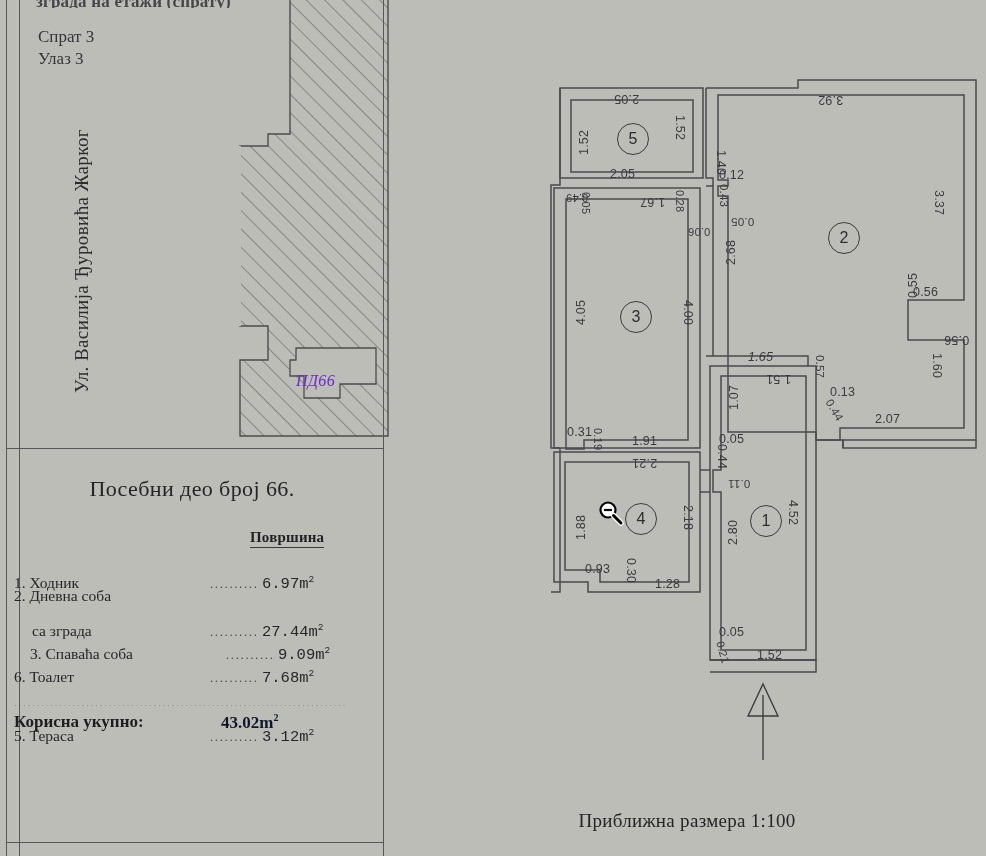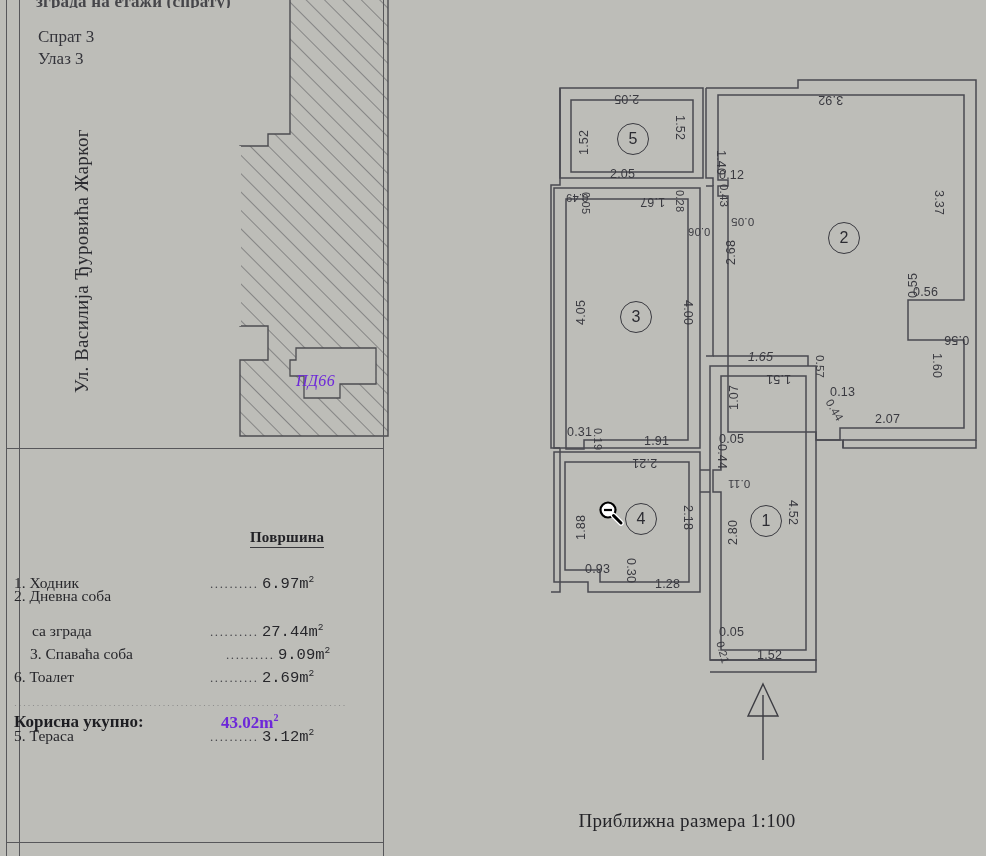--- a/index.html
+++ b/index.html
@@ -59,21 +59,21 @@
   }
   .legend-row .val{position:absolute;left:248px;top:0;font-size:15.5px;font-family:Liberation Mono, monospace;}
   .legend-row .val sup{font-size:9.5px;vertical-align:super;}
 
   #legend-sep{
     position:absolute;left:14px;top:247px;width:356px;height:10px;overflow:hidden;
     color:#4a4a4e;font-size:12px;letter-spacing:1.5px;white-space:nowrap;
   }
   #total-row{position:absolute;left:14px;top:263px;width:356px;height:24px;}
   #total-label{position:absolute;left:0;top:0;font-size:17px;font-weight:bold;color:#1e1e22;}
-  #total-value{position:absolute;left:207px;top:0;font-size:17px;font-weight:bold;color:#6d28d9;}
+  #total-value{position:absolute;left:207px;top:0;font-size:17px;font-weight:bold;color:#0f172a;}
   #total-value sup{font-size:10px;vertical-align:super;}
 
   
   #plan-area{position:absolute;left:388px;top:0;width:598px;height:856px;}
   #plan-svg{position:absolute;left:0;top:0;}
 
   .dim{
     position:absolute;font-family:"Liberation Sans", sans-serif;
     font-size:12.5px;color:#3a3a40;white-space:nowrap;letter-spacing:.2px;
   }
@@ -136,20 +136,21 @@
     </div>
 
     <div class="vline" style="left:6px;top:0;height:856px;"></div>
     <div class="vline" style="left:19px;top:0;height:856px;"></div>
     <div class="vline" style="left:383px;top:0;height:856px;"></div>
     <div class="hline" style="left:6px;top:448px;width:378px;"></div>
     <div class="hline" style="left:6px;top:842px;width:378px;"></div>
   </div>
 
   <div id="legend">
+    <div id="legend-title">Посебни део број 66.</div>
 
     <div id="area-header">Површина</div>
 
     <div class="legend-row" style="top:125px;">
       <span class="lbl">1. Ходник</span>
       <span class="dots">..........</span>
       <span class="val"><span>6.97m</span><sup>2</sup></span>
     </div>
 
     <div class="legend-row" style="top:138px;">
@@ -163,21 +164,21 @@
 
     <div class="legend-row" style="top:196px;margin-left:16px;">
       <span class="lbl">3. Спаваћа соба</span>
       <span class="dots">..........</span>
       <span class="val"><span>9.09m</span><sup>2</sup></span>
     </div>
 
     <div class="legend-row" style="top:219px;">
       <span class="lbl">6. Тоалет</span>
       <span class="dots">..........</span>
-      <span class="val"><span>2.69m</span><sup>2</sup></span>
+      <span class="val"><span>7.68m</span><sup>2</sup></span>
     </div>
 
     <div class="legend-row" style="top:242px;margin-top:36px;">
       <span class="lbl">5. Тераса</span>
       <span class="dots">..........</span>
       <span class="val"><span>3.12m</span><sup>2</sup></span>
     </div>
 
     <div id="legend-sep">..........................................................................</div>
 
@@ -244,21 +245,21 @@
     <div class="rm-num" style="left:440px;top:222px;">2</div>
 
     <div class="dim" style="left:226px;top:92px;transform:rotate(180deg);">2.05</div>
     <div class="dim" style="left:222px;top:167px;">2.05</div>
     <div class="dim v" style="left:189px;top:155px;transform:rotate(-90deg);">1.52</div>
     <div class="dim v" style="left:299px;top:115px;transform:rotate(90deg);">1.52</div>
 
     <div class="dim" style="left:252px;top:195px;transform:rotate(180deg);">1.67</div>
     <div class="dim v" style="left:186px;top:325px;transform:rotate(-90deg);">4.05</div>
     <div class="dim v" style="left:307px;top:300px;transform:rotate(90deg);">4.00</div>
-    <div class="dim" style="left:244px;top:434px;margin-left:12px;">1.91</div>
+    <div class="dim" style="left:244px;top:434px;">1.91</div>
     <div class="dim" style="left:179px;top:425px;">0.31</div>
     <div class="dim v" style="left:216px;top:428px;transform:rotate(90deg);font-size:11px;">0.19</div>
     <div class="dim" style="left:178px;top:192px;transform:rotate(180deg);font-size:11px;">0.49</div>
     <div class="dim v" style="left:204px;top:192px;transform:rotate(90deg);font-size:11px;">0.05</div>
     <div class="dim v" style="left:298px;top:190px;transform:rotate(90deg);font-size:11px;">0.28</div>
     <div class="dim" style="left:300px;top:226px;transform:rotate(180deg);font-size:11px;">0.06</div>
 
     <div class="dim" style="left:430px;top:93px;transform:rotate(180deg);">3.92</div>
     <div class="dim v" style="left:558px;top:190px;transform:rotate(90deg);">3.37</div>
     <div class="dim v" style="left:340px;top:150px;transform:rotate(90deg);">1.40</div>

